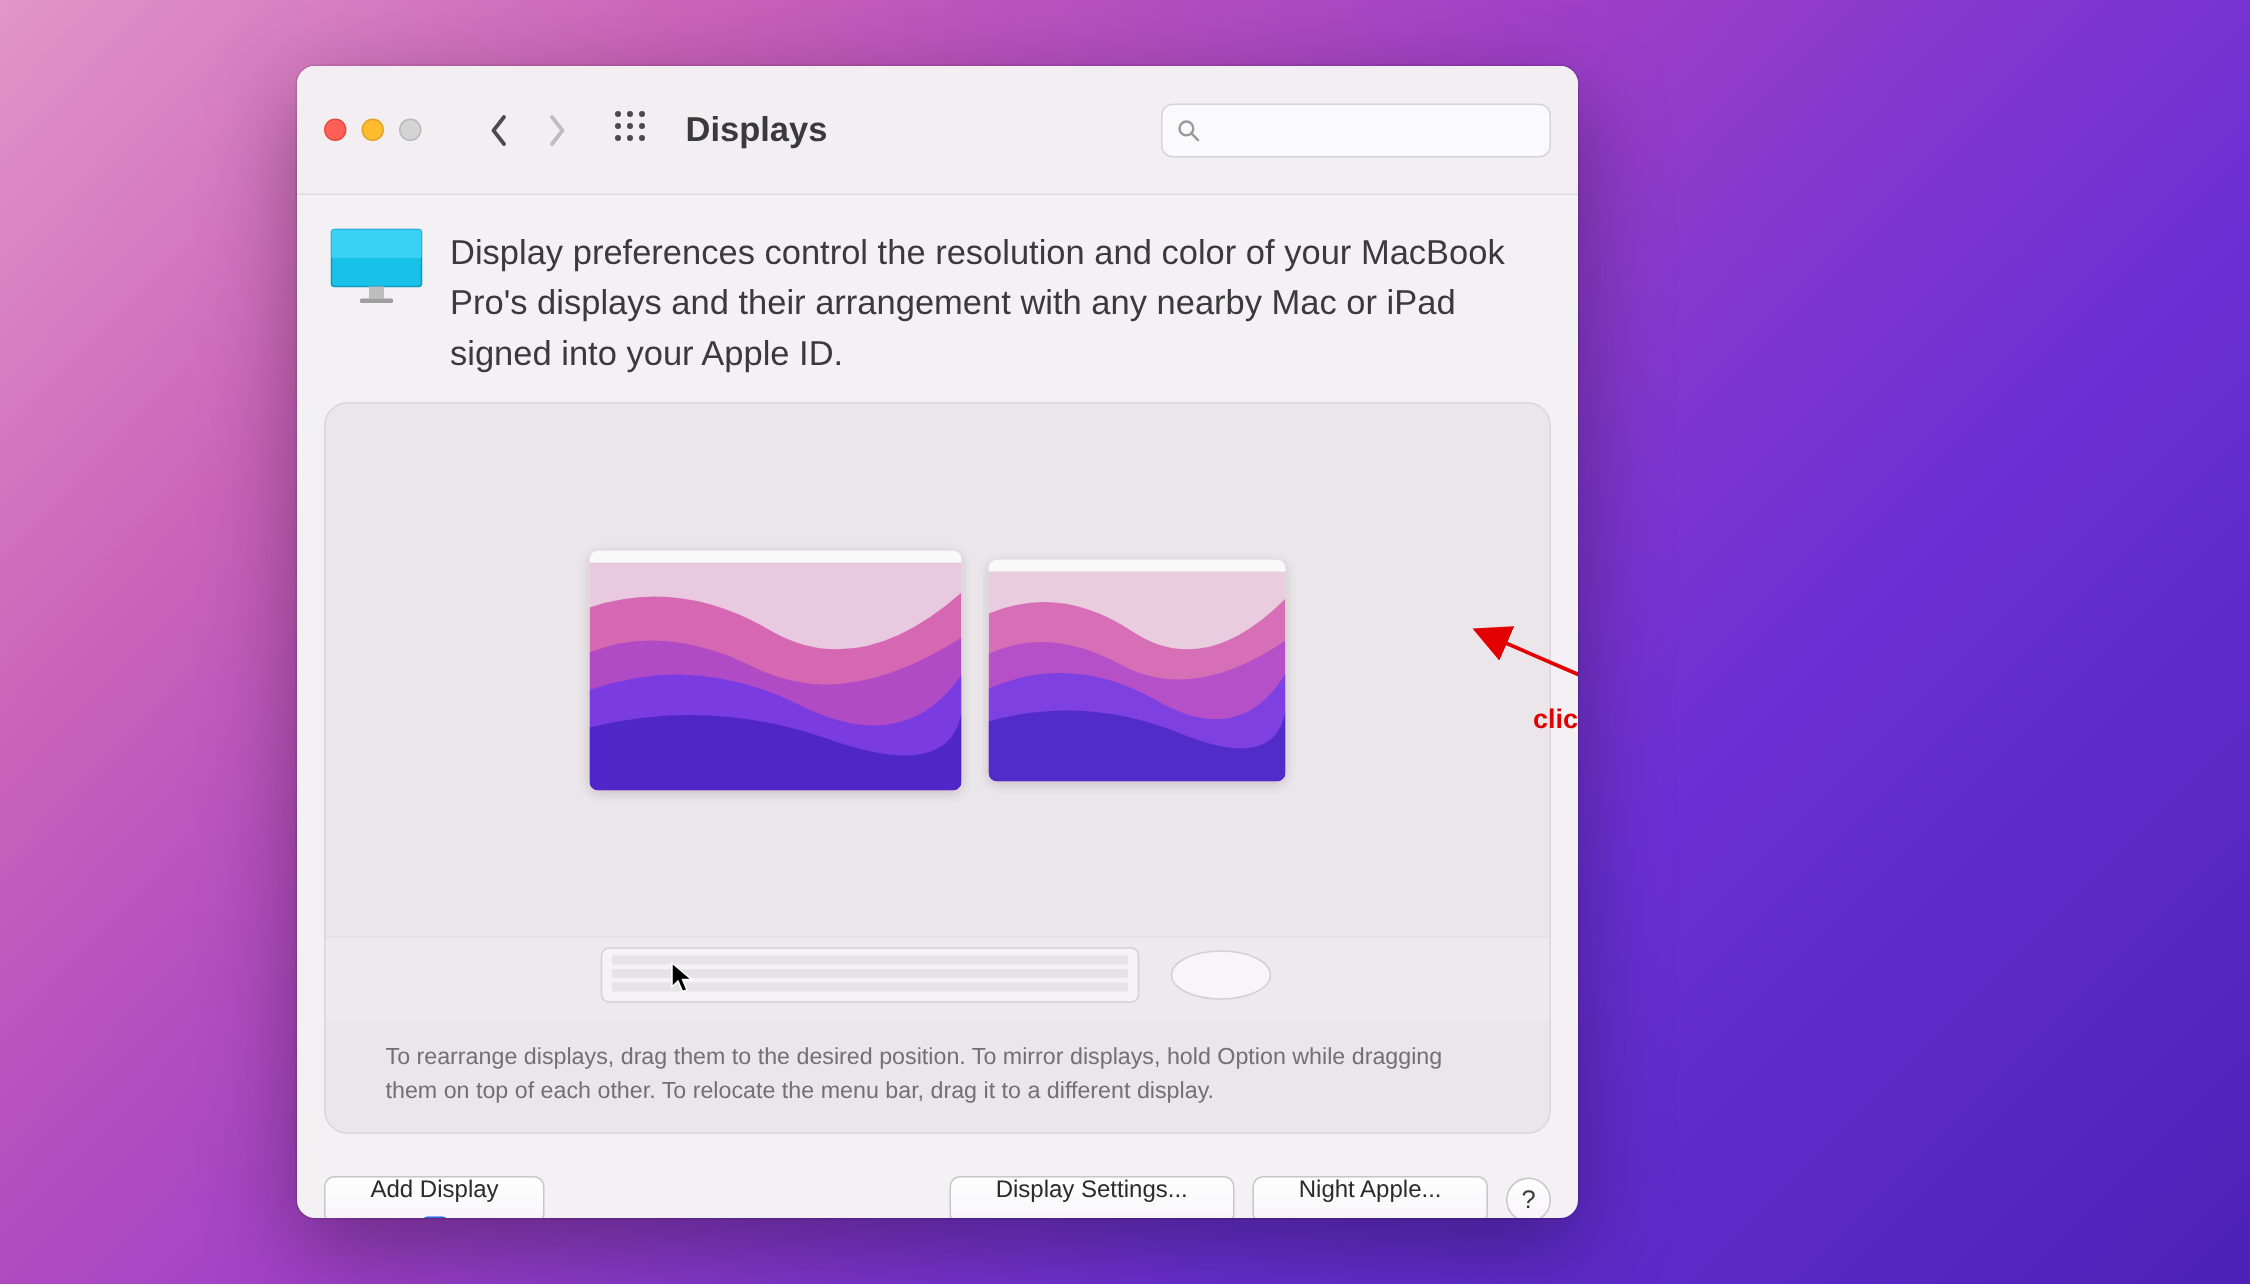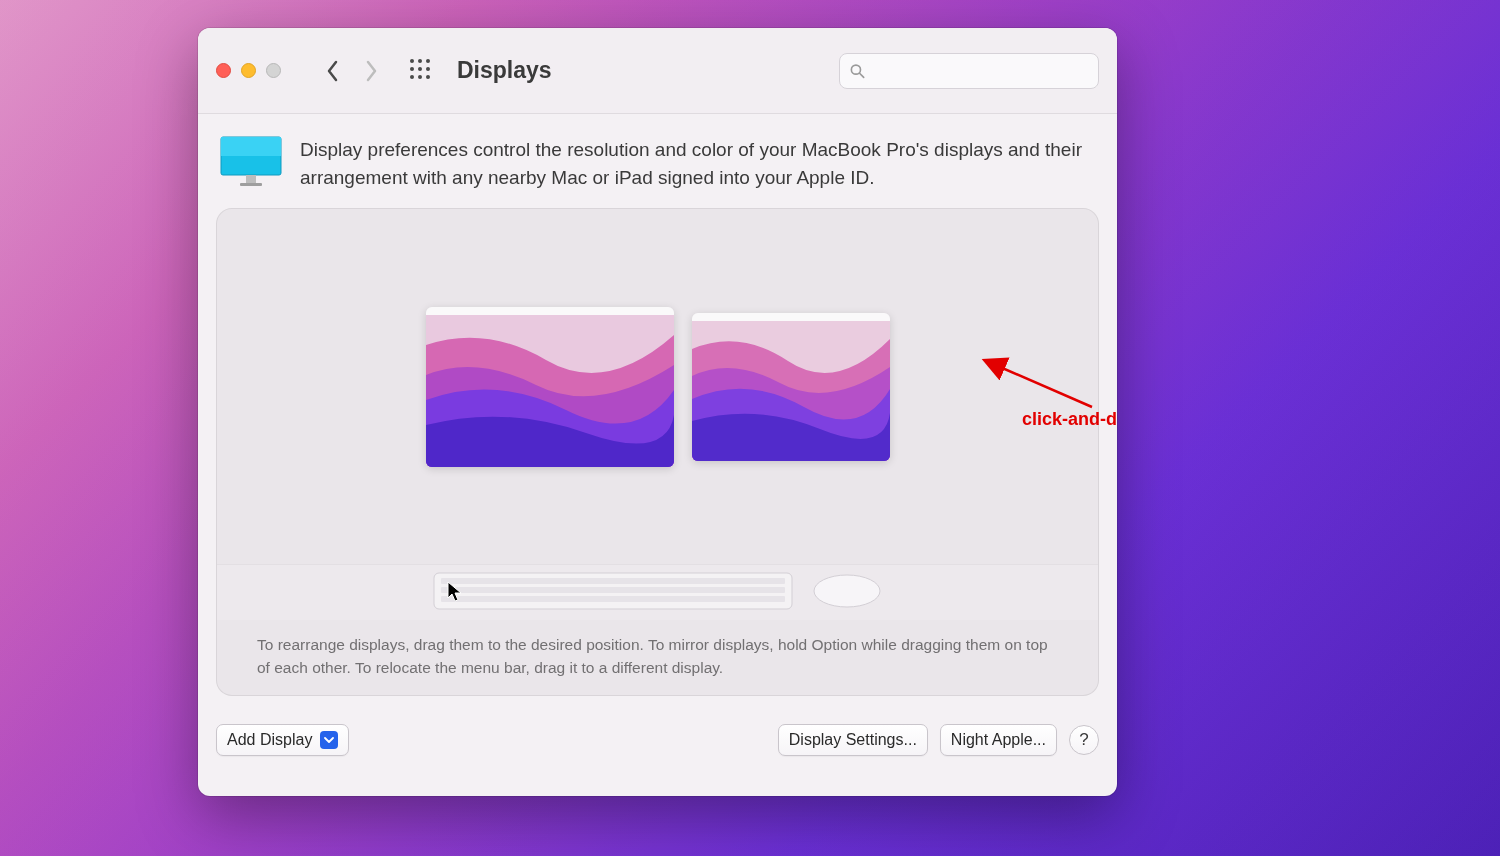--- a/index.html
+++ b/index.html
@@ -9,22 +9,22 @@
   font-family: -apple-system, "Helvetica Neue", Arial, sans-serif;
   position: relative;
   overflow: hidden;
 }
 .desktop-wave {
   position: absolute; inset: 0;
   background: linear-gradient(130deg, rgba(255,200,230,.2) 0%, rgba(200,100,200,.1) 30%, rgba(100,50,200,.1) 60%);
 }
 .window {
   position: absolute;
-  left: 198px; top: 28px;
-  width: 919px; height: 768px;
+  left: 198px; top: 44px;
+  width: 854px; height: 768px;
   background: #f4f1f4;
   border-radius: 12px;
   box-shadow: 0 20px 60px rgba(0,0,0,.35), 0 0 0 1px rgba(0,0,0,.1);
   overflow: hidden;
 }
 .titlebar {
   height: 86px;
   display: flex;
   align-items: center;
   padding: 0 18px;
@@ -60,21 +60,21 @@
   padding: 0 10px;
 }
 .search svg { width: 16px; height: 16px; color: #9a9a9a; }
 .search input {
   border: none; outline: none; background: transparent;
   margin-left: 6px; font-size: 15px; width: 100%;
 }
 .content { padding: 18px 18px 14px; }
 .intro { display: flex; gap: 18px; align-items: flex-start; padding: 4px 4px 16px; }
 .monitor-icon svg { width: 62px; height: 52px; }
-.intro-text { font-size: 19px; color: #3a3a3a; line-height: 1.45; }
+.intro-text { font-size: 23px; color: #3a3a3a; line-height: 1.45; }
 .arrangement-panel {
   width: 100%; height: 488px;
   background: #eae6ea;
   border: 1px solid rgba(0,0,0,.07);
   border-radius: 16px;
   position: relative;
   display: flex;
   flex-direction: column;
 }
 .display-area {
@@ -130,31 +130,32 @@
   line-height: 1.45;
 }
 .footer {
   display: flex;
   align-items: center;
   padding: 14px 18px 18px;
   gap: 12px;
 }
 .btn {
   height: 32px;
-  padding: 0 10px;
+  padding: 0 30px;
   border: 1px solid #c9c5cb;
   border-radius: 7px;
   background: linear-gradient(#ffffff, #f6f4f7);
   box-shadow: 0 1px 1px rgba(0,0,0,.04);
   font-size: 16px;
   color: #2a2a2a;
   display: flex;
   align-items: center;
   gap: 8px;
   cursor: pointer;
+  flex-direction: column;
 }
 .btn .chevret {
   width: 18px; height: 18px;
   background: #2563eb;
   border-radius: 4px;
   display: flex; align-items: center; justify-content: center;
 }
 .btn .chevret svg { width: 10px; height: 10px; color: #fff; }
 .help-btn {
   width: 30px; height: 30px;

